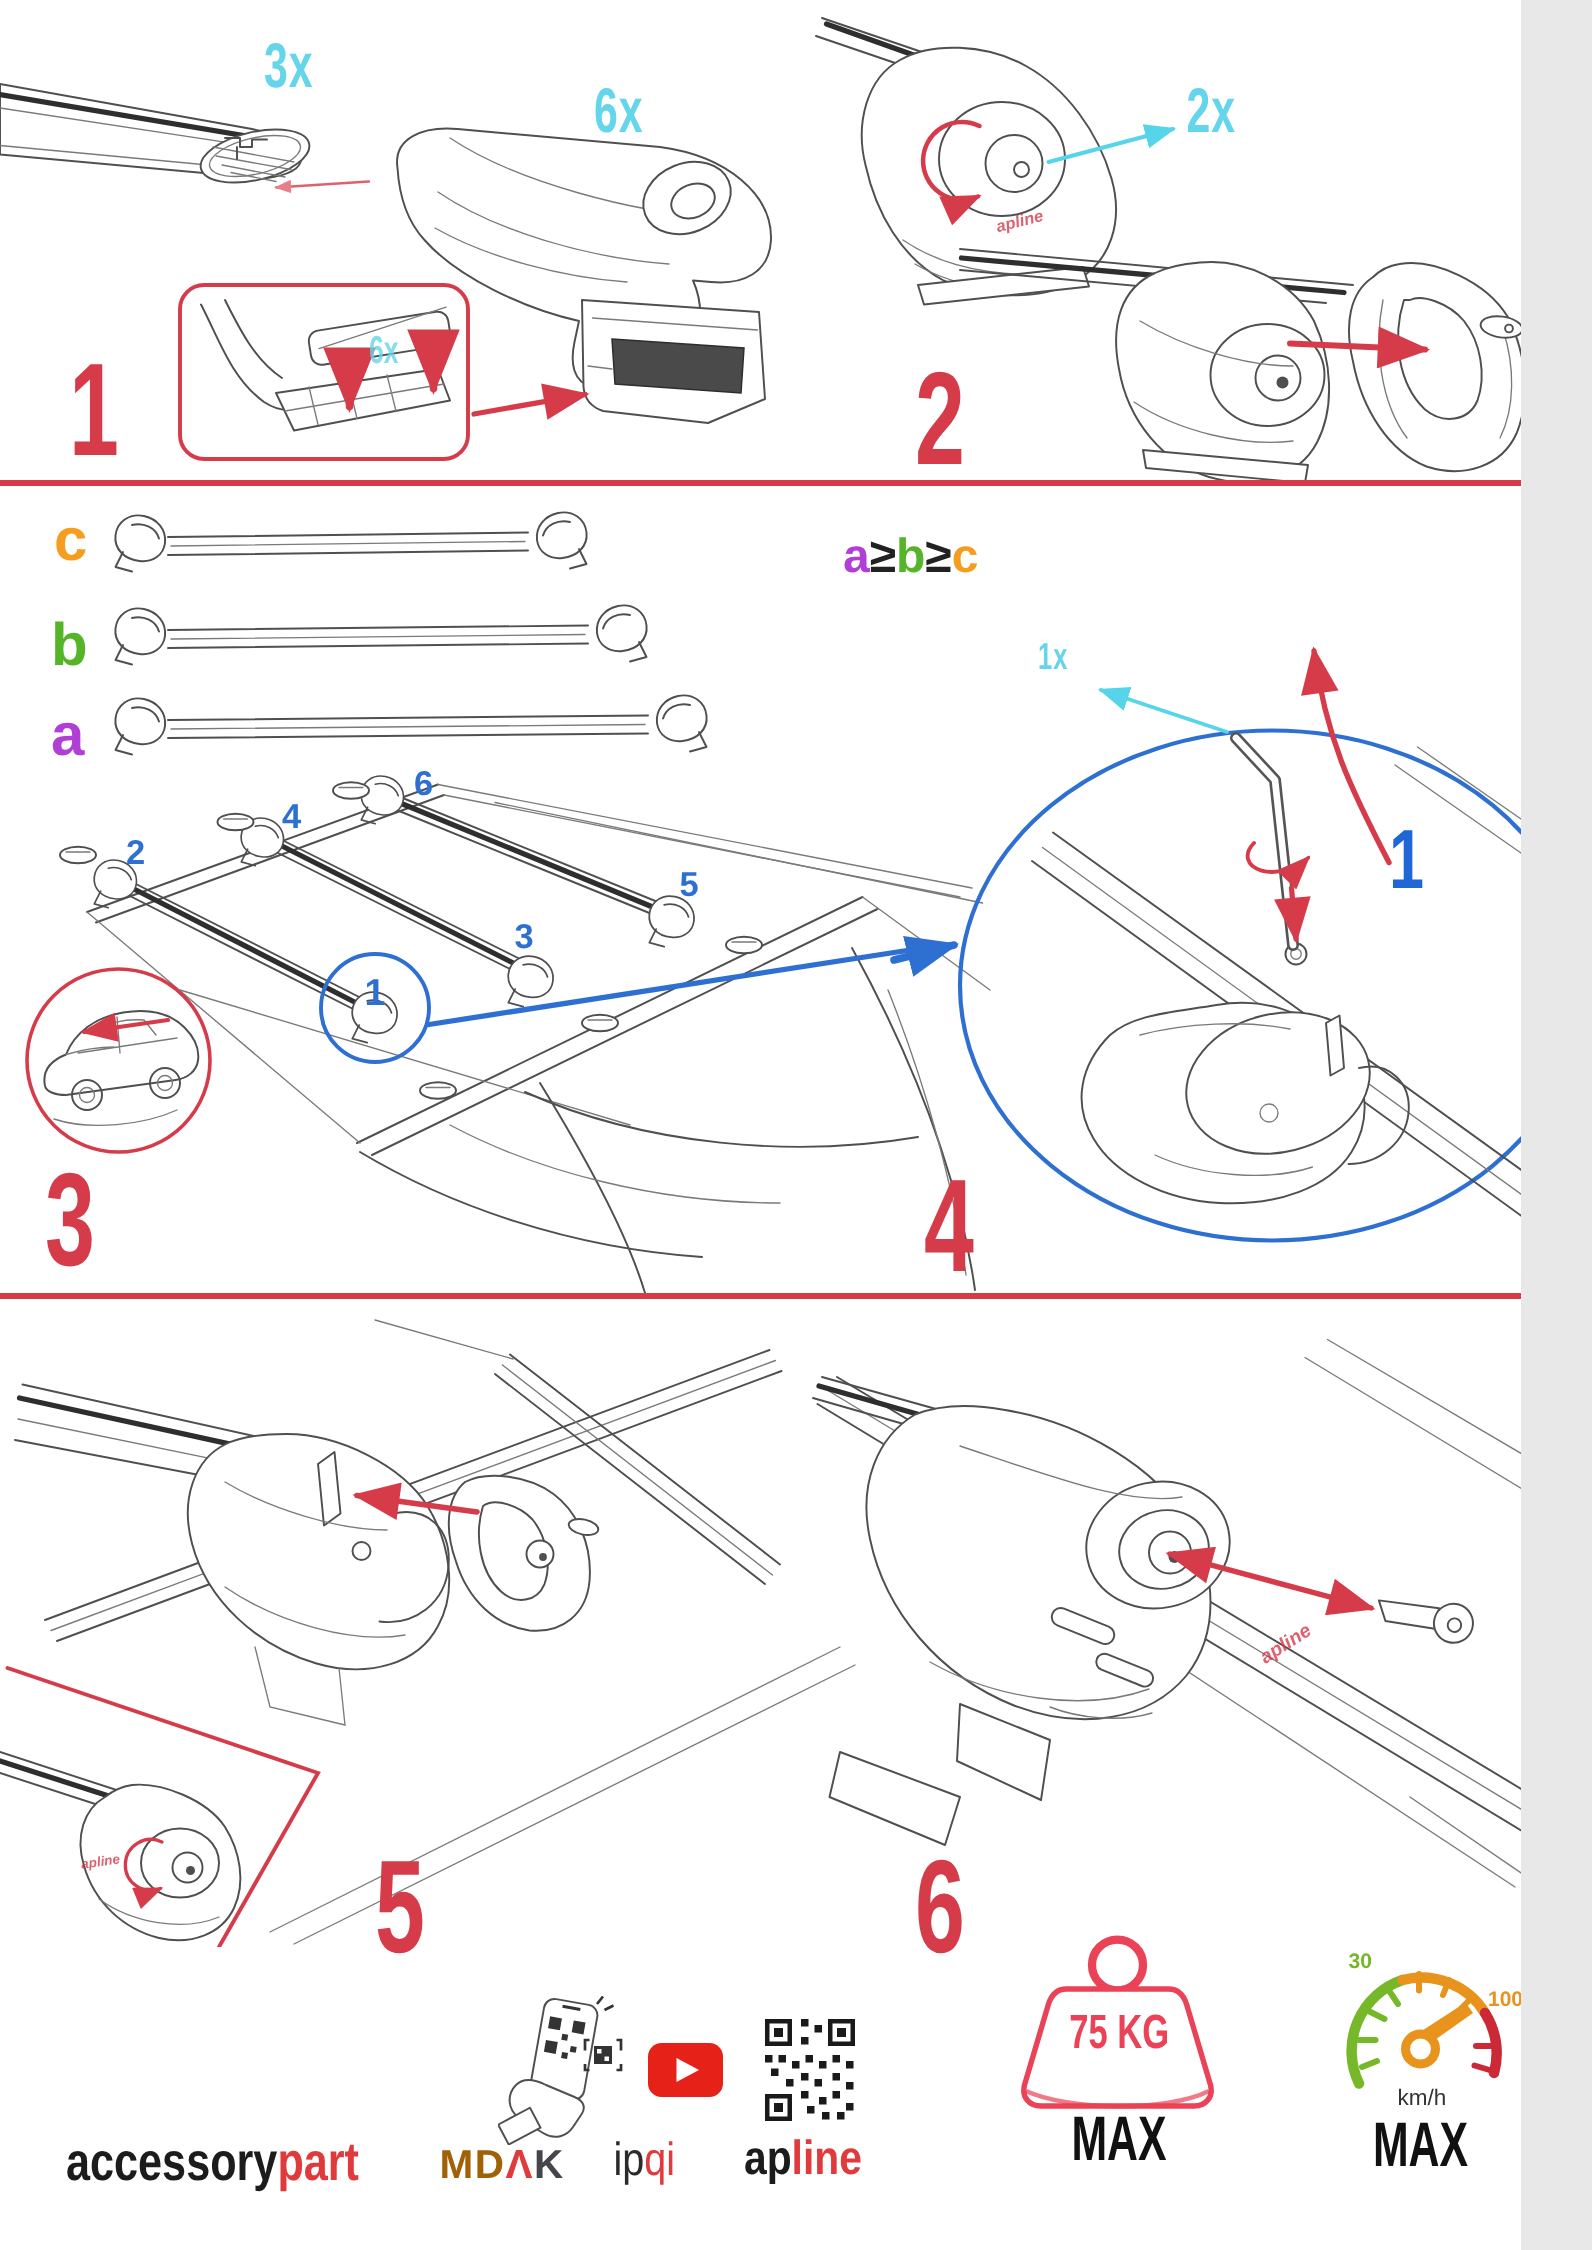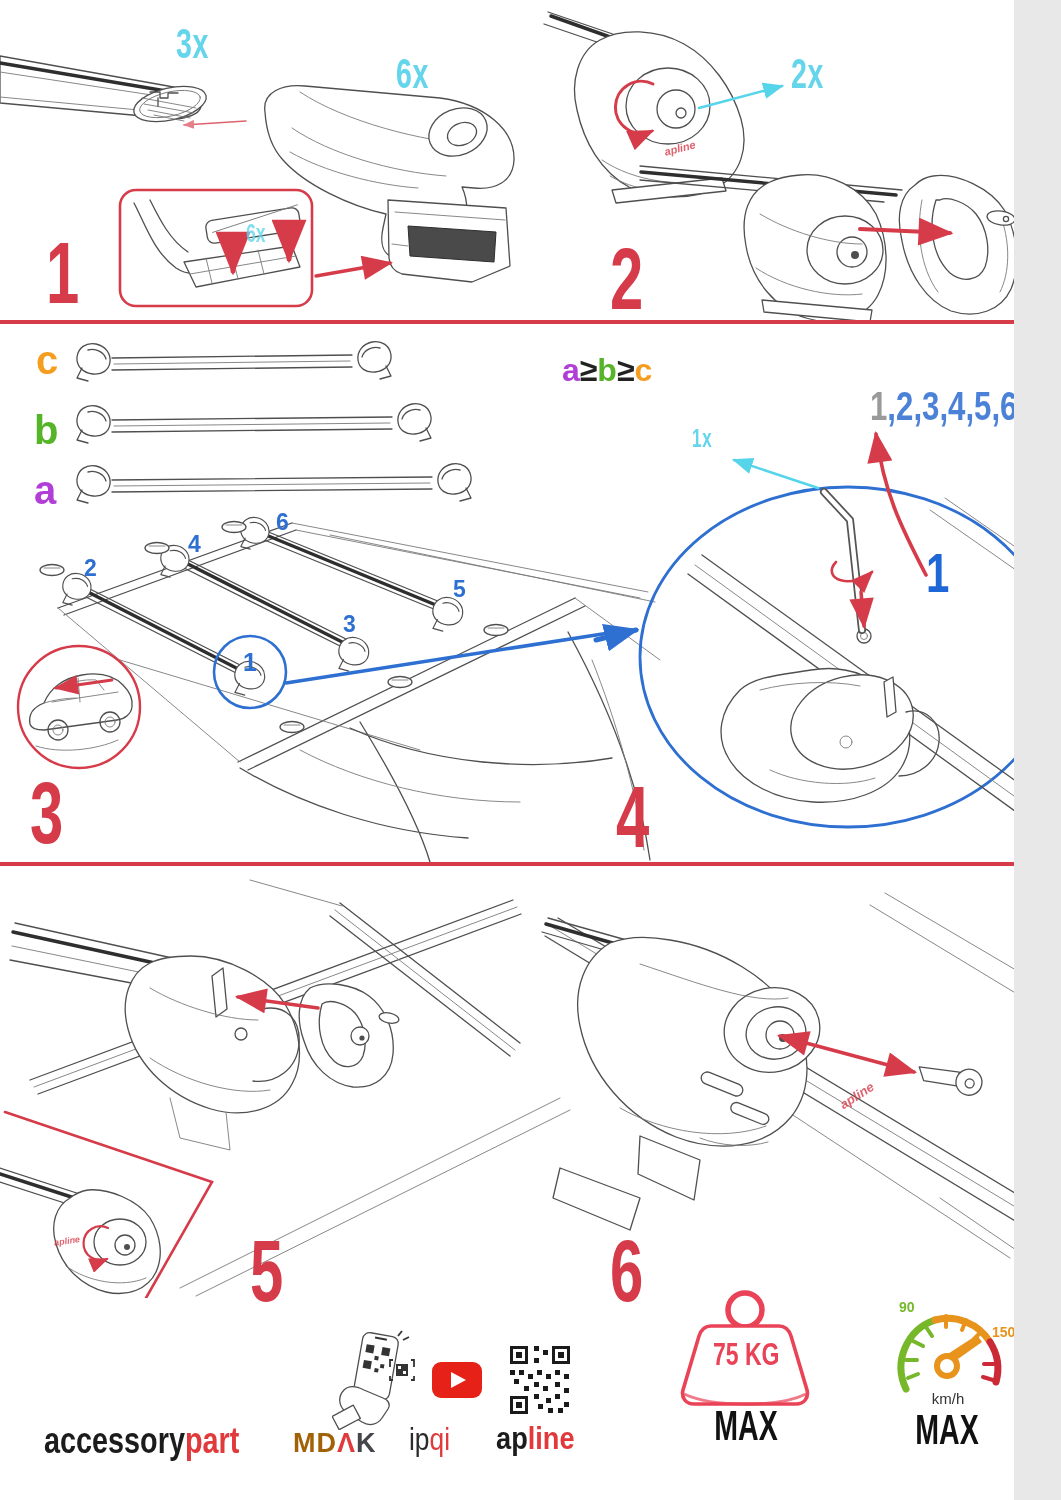--- a/index.html
+++ b/index.html
@@ -383,21 +383,20 @@
   <span class="abs posnum" style="left:84px;top:555px">2</span>
   <span class="abs posnum" style="left:188px;top:531px">4</span>
   <span class="abs posnum" style="left:276px;top:509px">6</span>
   <span class="abs posnum" style="left:343px;top:611px">3</span>
   <span class="abs posnum" style="left:453px;top:576px">5</span>
   <span class="abs posnum" style="left:243px;top:648px;font-size:25px">1</span>
   <span class="abs stepnum" style="left:30px;top:762px"><span class="cond">3</span></span>
 
   <span class="abs" style="left:562px;top:352px;font-size:32px;font-weight:bold"><span style="color:#b13ed6">a</span><span style="color:#222">≥</span><span style="color:#55b427">b</span><span style="color:#222">≥</span><span style="color:#f59d1f">c</span></span>
 
-  <span class="abs" style="left:870px;top:384px;font-size:40px;font-weight:bold"><span class="cond" style="transform:scaleX(.78)"><span style="color:#9a9a9a">1</span><span style="color:#4b82d8">,2,3,4,5,6</span></span></span>
   <span class="abs qty" style="left:692px;top:424px;font-size:25px"><span class="cond">1x</span></span>
   <span class="abs" style="left:926px;top:540px;font-size:56px;font-weight:bold;color:#1f66d6"><span class="cond" style="transform:scaleX(.75)">1</span></span>
   <span class="abs stepnum" style="left:616px;top:766px"><span class="cond">4</span></span>
 
   <span class="abs stepnum" style="left:250px;top:1220px"><span class="cond">5</span></span>
   <span class="abs brandmark" style="left:54px;top:1236px;font-size:9px;transform:rotate(-8deg)">apline</span>
 
   <span class="abs stepnum" style="left:610px;top:1220px"><span class="cond">6</span></span>
   <span class="abs brandmark" style="left:838px;top:1088px;font-size:13px;transform:rotate(-33deg)">apline</span>
 
@@ -406,20 +405,20 @@
   <span class="abs" style="left:409px;top:1422px;font-size:31px"><span class="cond" style="transform:scaleX(.85)"><span style="color:#2b2b2b">ip</span><span style="color:#e03a3c">qi</span></span></span>
   <span class="abs" style="left:496px;top:1420px;font-size:32px;font-weight:bold"><span class="cond" style="transform:scaleX(.85)"><span style="color:#1c1c1c">ap</span><span style="color:#e03a3c">line</span></span></span>
 
   <span class="abs" style="left:700px;top:1336px;width:92px;font-size:32px;font-weight:bold;color:#ea4256;text-align:center">
       <span style="display:block;transform:scaleX(.72)">75 KG</span>
     </span>
   <span class="abs" style="left:698px;top:1402px;width:96px;font-size:42px;font-weight:bold;color:#111;text-align:center">
       <span style="display:block;transform:scaleX(.68)">MAX</span>
     </span>
 
-  <span class="abs" style="left:899px;top:1299px;font-size:14px;font-weight:bold;color:#76b82a">90</span>
-  <span class="abs" style="left:992px;top:1324px;font-size:14px;font-weight:bold;color:#e8931c">150</span>
+  <span class="abs" style="left:899px;top:1299px;font-size:14px;font-weight:bold;color:#76b82a">30</span>
+  <span class="abs" style="left:992px;top:1324px;font-size:14px;font-weight:bold;color:#e8931c">100</span>
   <span class="abs" style="left:922px;top:1390px;width:52px;font-size:15px;color:#333;text-align:center">km/h</span>
   <span class="abs" style="left:899px;top:1406px;width:96px;font-size:42px;font-weight:bold;color:#111;text-align:center">
       <span style="display:block;transform:scaleX(.68)">MAX</span>
     </span>
 
 </div>
 
 </body></html>

